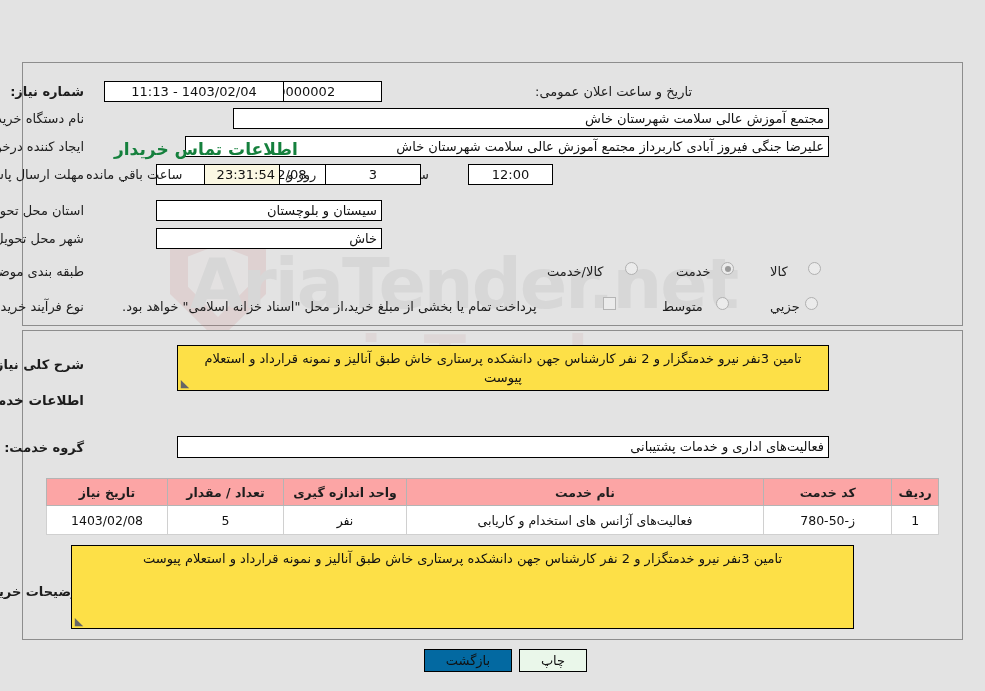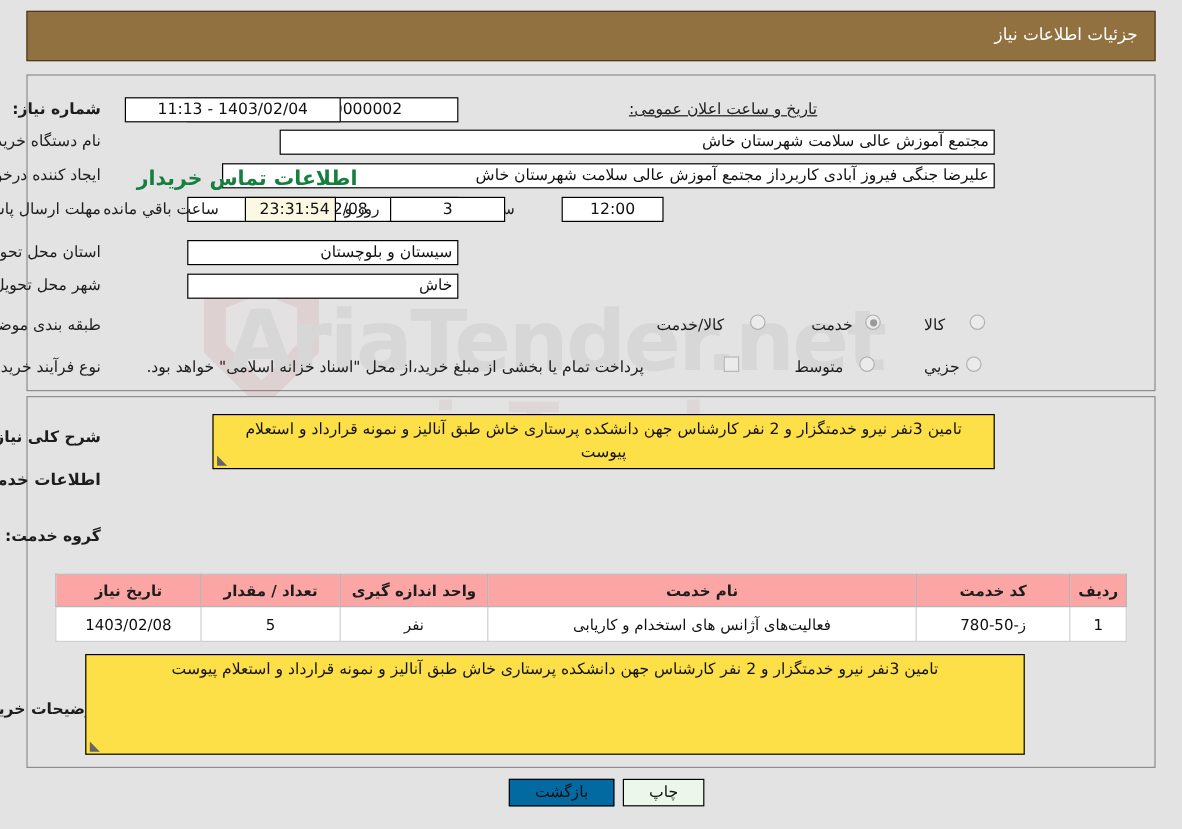--- a/index.html
+++ b/index.html
@@ -234,35 +234,32 @@
     color: #b06b6b;
     direction: ltr;
     white-space: nowrap;
   }
 </style>
 </head>
 <body>
 
 <div class="screen">
 
-  <div class="titlebar">
-    <div class="title">جزئیات اطلاعات نیاز</div>
-  </div>
 
   <div class="panel" id="panel-top"></div>
 
   <div class="wm">
     <div class="wm-shield"></div>
     <div class="wm-text">AriaTender.net</div>
   </div>
 
   <div class="lbl" style="right:901px; top:84px;font-weight:bold;">شماره نیاز:</div>
   <div class="fld" style="right:603px; top:81px; width:226px; height:21px;">1103093120000002</div>
 
-  <div class="lbl" style="right:304px; top:84px;text-decoration:underline;">تاریخ و ساعت اعلان عمومی:</div>
+  <div class="lbl" style="right:293px; top:84px;">تاریخ و ساعت اعلان عمومی:</div>
 
   <div class="fld" style="left:104px; top:81px; width:180px; height:21px;">1403/02/04 - 11:13</div>
 
   <div class="lbl" style="right:901px; top:111px;">نام دستگاه خریدار:</div>
   <div class="fld right" style="left:233px; top:108px; width:596px; height:21px;">مجتمع آموزش عالی سلامت شهرستان خاش</div>
 
   <div class="lbl" style="right:901px; top:139px;">ایجاد کننده درخواست:</div>
   <div class="fld right" style="left:185px; top:136px; width:644px; height:21px;">علیرضا جنگی فیروز آبادی کاربرداز مجتمع آموزش عالی سلامت شهرستان خاش</div>
   <div class="link" style="left:114px; top:139px;">اطلاعات تماس خریدار</div>
 
@@ -311,20 +308,21 @@
 
   <div class="lbl lbl-b" style="right:901px; top:357px;">شرح کلی نیاز:</div>
   <div class="ta" style="left:177px; top:345px; width:652px; height:46px;">
     <span>تامین 3نفر نیرو خدمتگزار و 2 نفر کارشناس جهن دانشکده پرستاری خاش طبق آنالیز و نمونه قرارداد و استعلام پیوست</span>
     <span class="grip">◣</span>
   </div>
 
   <div class="lbl lbl-b" style="right:901px; top:392px; font-size:13.5px;">اطلاعات خدمات مورد نیاز</div>
 
   <div class="lbl lbl-b" style="right:901px; top:440px;">گروه خدمت:</div>
+  <div class="fld right" style="left:177px; top:436px; width:652px; height:22px;">فعالیت‌های اداری و خدمات پشتیبانی</div>
 
   <table class="tbl">
     <thead>
       <tr>
         <th style="width:38px;">ردیف</th>
         <th style="width:126px;">کد خدمت</th>
         <th style="width:377px;">نام خدمت</th>
         <th style="width:122px;">واحد اندازه گیری</th>
         <th style="width:114px;">تعداد / مقدار</th>
         <th style="width:116px;">تاریخ نیاز</th>

